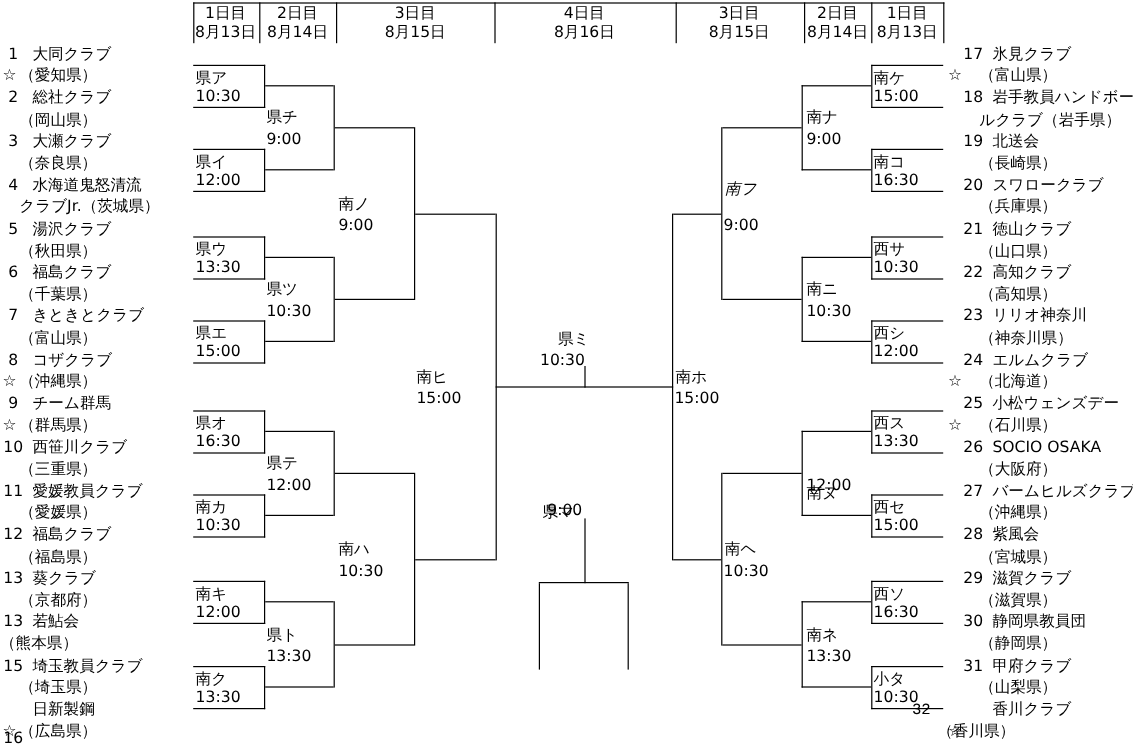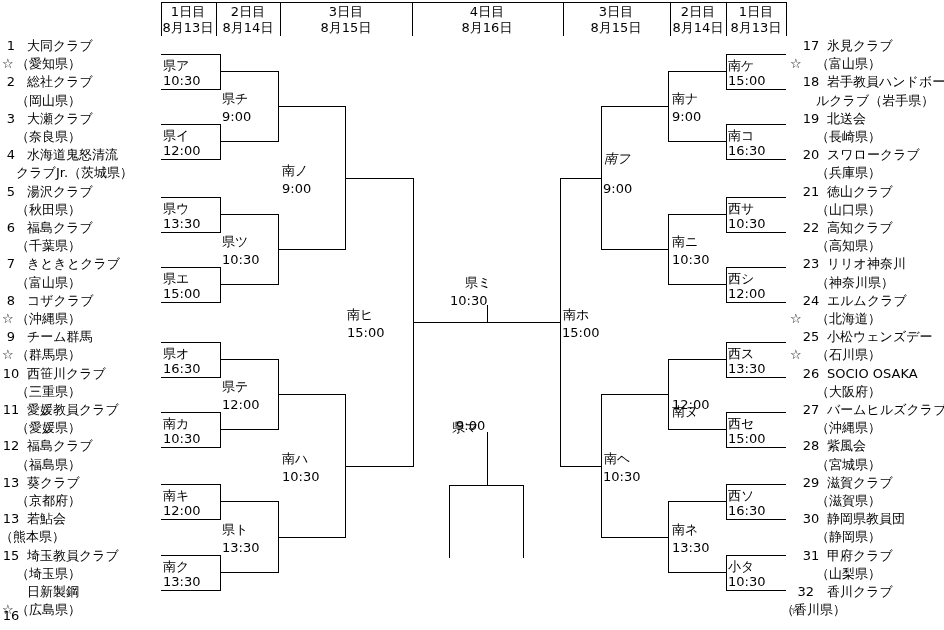--- a/index.html
+++ b/index.html
@@ -128,21 +128,21 @@
     <div class="txt" style="left: 816px; top: 457px;">（宮城県）</div>
     <div class="txt" style="left: 800px; top: 475px; width: 22px; text-align: center;">29</div>
     <div class="txt" style="left: 827px; top: 475px;">滋賀クラブ</div>
     <div class="txt" style="left: 816px; top: 493px;">（滋賀県）</div>
     <div class="txt" style="left: 800px; top: 511px; width: 22px; text-align: center;">30</div>
     <div class="txt" style="left: 827px; top: 511px;">静岡県教員団</div>
     <div class="txt" style="left: 816px; top: 529px;">（静岡県）</div>
     <div class="txt" style="left: 800px; top: 548px; width: 22px; text-align: center;">31</div>
     <div class="txt" style="left: 827px; top: 548px;">甲府クラブ</div>
     <div class="txt" style="left: 816px; top: 566px;">（山梨県）</div>
-    <div class="txt" style="left: 792px; top: 584px; width: 22px; text-align: right;">32</div>
+    <div class="txt" style="left: 760px; top: 584px; width: 22px; text-align: left; font-family: Liberation Mono, monospace;">32</div>
     <div class="txt" style="left: 827px; top: 584px;">香川クラブ</div>
     <div class="txt" style="left: 790px; top: 602px;">☆</div>
     <div class="txt" style="left: 781px; top: 602px;">（香川県）</div>
     <div class="ln" style="left: 161px; top: 54px; width: 60px; height: 1px;"></div>
     <div class="ln" style="left: 220px; top: 54px; width: 1px; height: 36px;"></div>
     <div class="ln" style="left: 161px; top: 89px; width: 60px; height: 1px;"></div>
     <div class="ln" style="left: 221px; top: 71px; width: 57px; height: 1px;"></div>
     <div class="txt" style="left: 163px; top: 58px;">県ア</div>
     <div class="txt" style="left: 163px; top: 73px;">10:30</div>
     <div class="ln" style="left: 161px; top: 124px; width: 60px; height: 1px;"></div>

